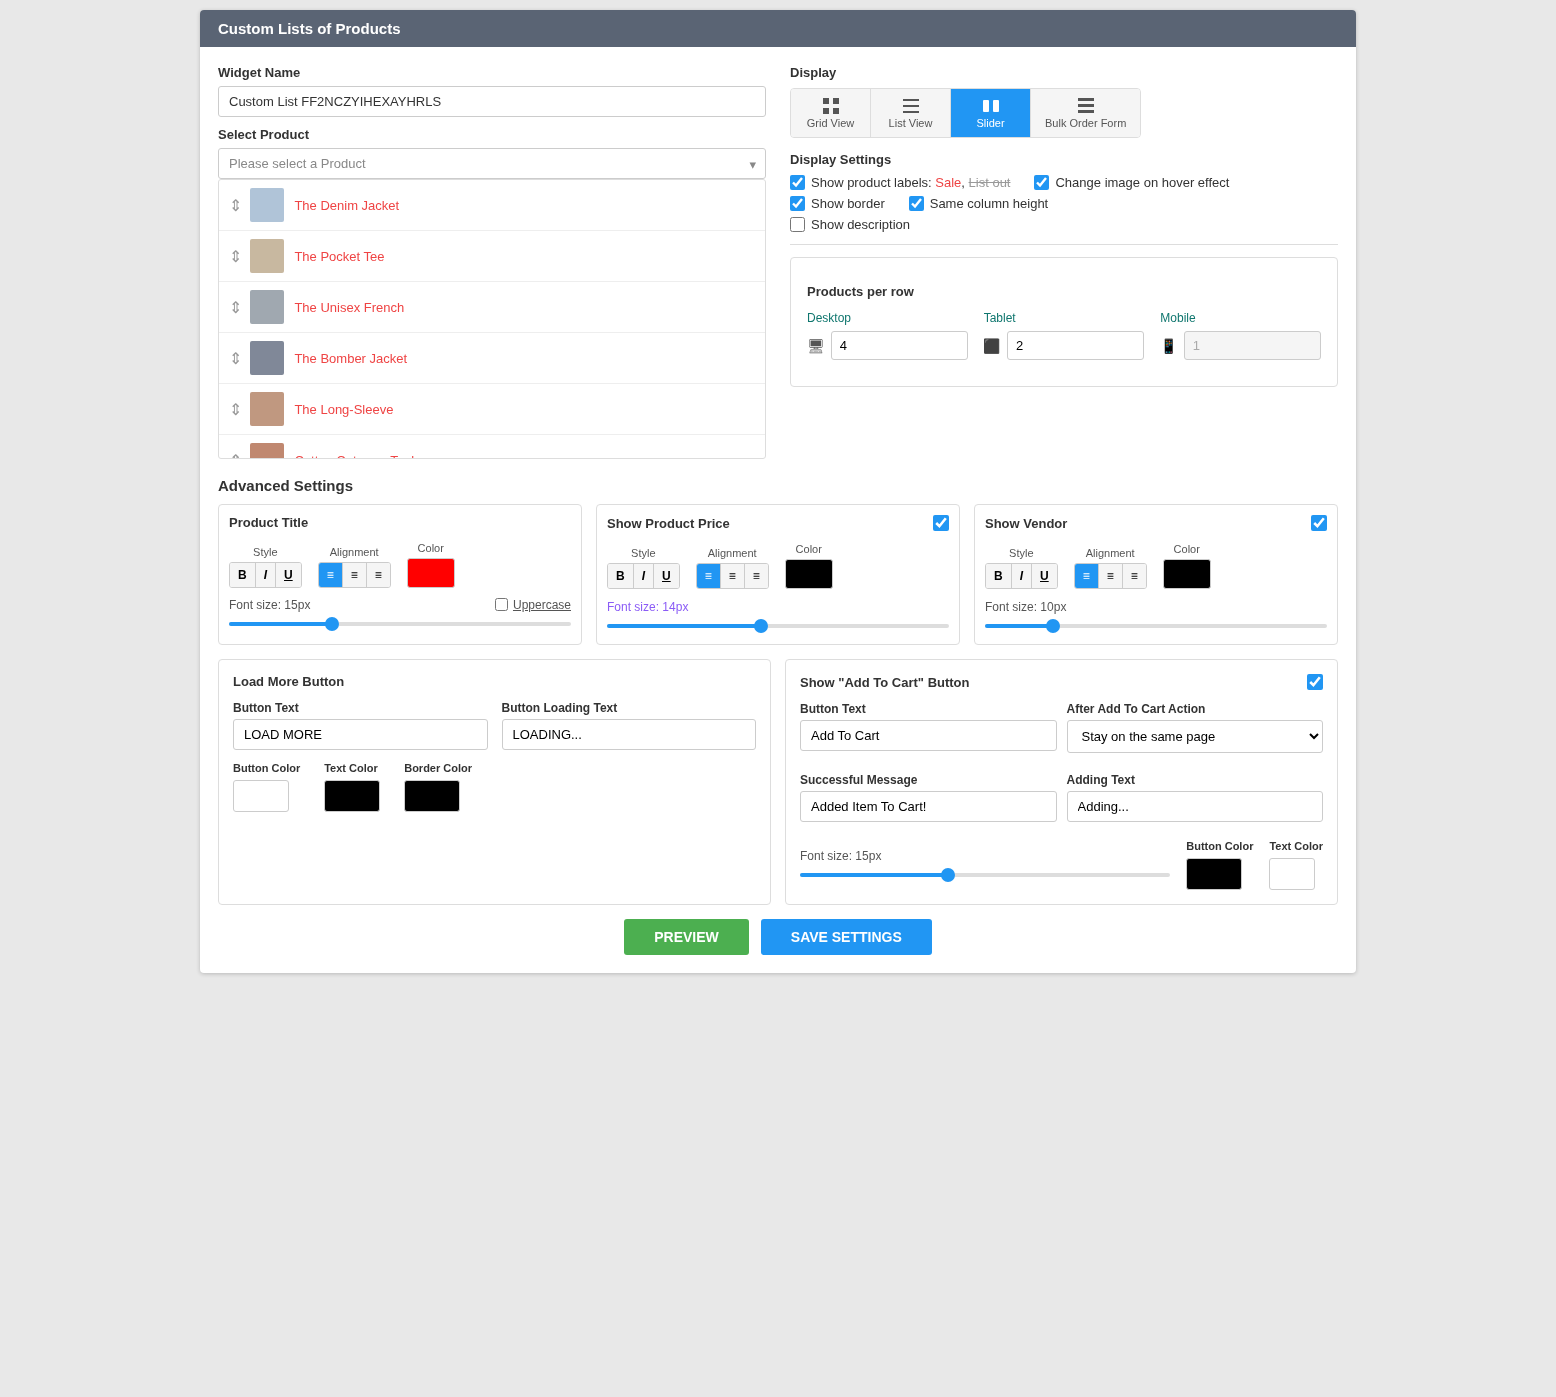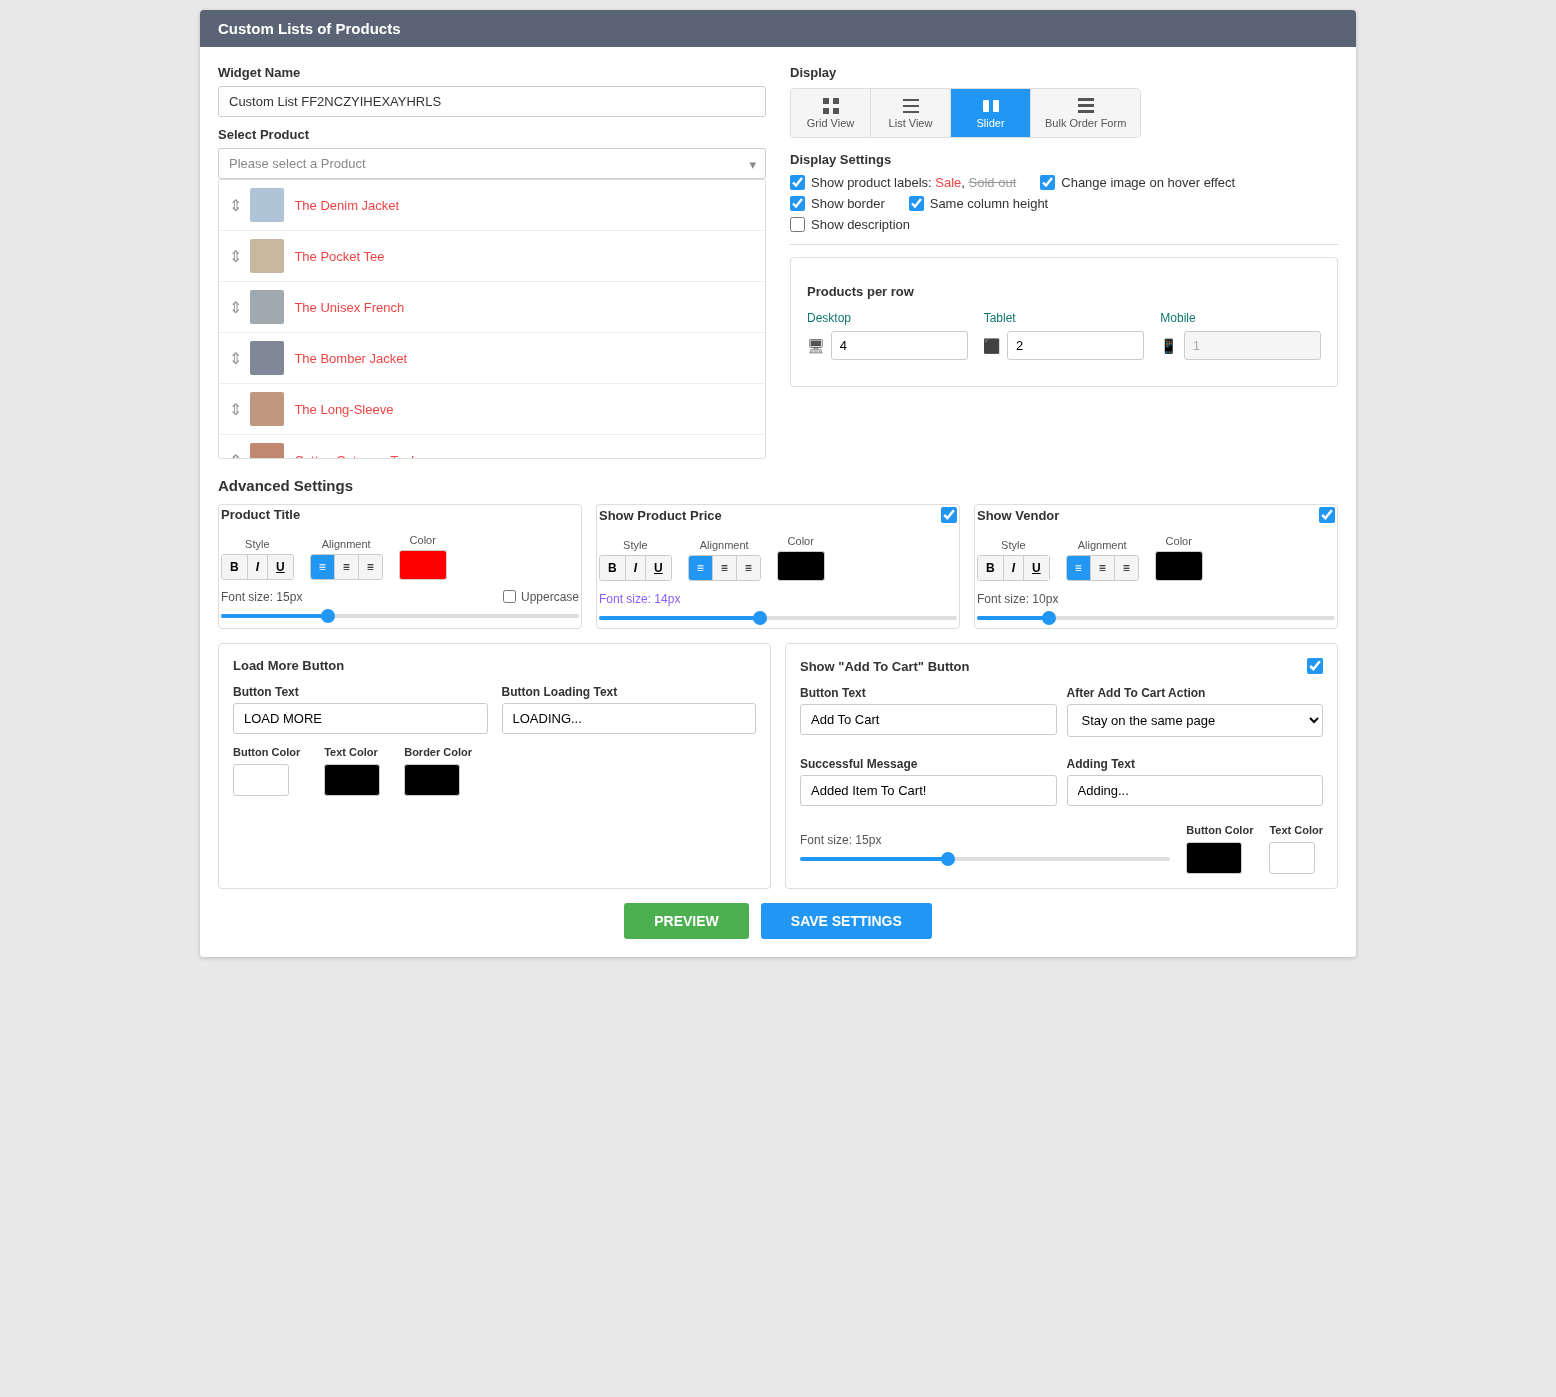--- a/index.html
+++ b/index.html
@@ -54,33 +54,33 @@
     .ppr-col { flex: 1; }
     .ppr-col-label { font-size: 12px; color: #0f766e; margin-bottom: 6px; }
     .ppr-input-wrap { display: flex; align-items: center; gap: 6px; }
     .ppr-input { width: 100%; padding: 6px 8px; border: 1px solid #ccc; border-radius: 3px; font-size: 13px; }
     .ppr-input:disabled { background: #f5f5f5; color: #aaa; }
     .device-icon { color: #555; font-size: 14px; }
 
     
     .advanced-label { font-size: 15px; font-weight: 700; margin: 16px 0 10px; }
     .advanced-grid { display: flex; gap: 14px; margin-bottom: 14px; }
-    .adv-card { flex: 1; border: 1px solid #ddd; border-radius: 4px; padding: 2px; }
+    .adv-card { flex: 1; border: 1px solid #ddd; border-radius: 4px; padding: 10px; }
     .adv-card-title { font-size: 13px; font-weight: 600; margin-bottom: 12px; display: flex; align-items: center; justify-content: space-between; }
     .adv-card-title input[type=checkbox] { width: 16px; height: 16px; accent-color: #2196F3; }
 
     .style-align-color { display: flex; gap: 16px; align-items: flex-end; margin-bottom: 10px; }
     .sac-group { }
     .sac-label { font-size: 11px; color: #555; text-align: center; margin-bottom: 4px; }
     .btn-group { display: flex; border: 1px solid #ccc; border-radius: 3px; overflow: hidden; }
     .btn-group button { padding: 5px 8px; background: #f5f5f5; border: none; border-right: 1px solid #ccc; cursor: pointer; font-size: 12px; font-weight: bold; }
     .btn-group button:last-child { border-right: none; }
     .btn-group button.active { background: #2196F3; color: #fff; }
     .color-swatch { width: 48px; height: 30px; border: 1px solid #ccc; border-radius: 3px; cursor: pointer; }
-    .uppercase-check { display: flex; align-items: flex-start; gap: 5px; font-size: 12px; color: #555; }
+    .uppercase-check { display: flex; align-items: flex-start; gap: 5px; font-size: 12px; color: #555; text-decoration: underline; }
 
     
     .bottom-grid { display: flex; gap: 14px; margin-bottom: 14px; }
     .bottom-card { flex: 1; border: 1px solid #ddd; border-radius: 4px; padding: 14px; }
 
     .form-group { margin-bottom: 10px; }
     .form-label { font-size: 12px; font-weight: 700; margin-bottom: 4px; display: block; }
     .form-input { width: 100%; padding: 7px 10px; border: 1px solid #ccc; border-radius: 3px; font-size: 13px; }
     .form-select { width: 100%; padding: 7px 10px; border: 1px solid #ccc; border-radius: 3px; font-size: 13px; background: #fff; }
 
@@ -194,21 +194,21 @@
               </svg>
             <span>Bulk Order Form</span>
           </button>
         </div>
 
         <div class="display-settings-label">Display Settings</div>
 
         <div class="settings-row">
           <div class="checkbox-item">
             <input type="checkbox" checked="" style="">
-            <span>Show product labels: <span class="sale-label">Sale</span>, <span class="sold-out-label">Sold out</span></span>
+            <span>Show product labels: <span class="sale-label">Sale</span>, <span class="sold-out-label">List out</span></span>
           </div>
           <div class="checkbox-item">
             <input type="checkbox" checked="" style="">
             <span>Change image on hover effect</span>
           </div>
         </div>
         <div class="settings-row">
           <div class="checkbox-item">
             <input type="checkbox" checked="" style="">
             <span>Show border</span>

